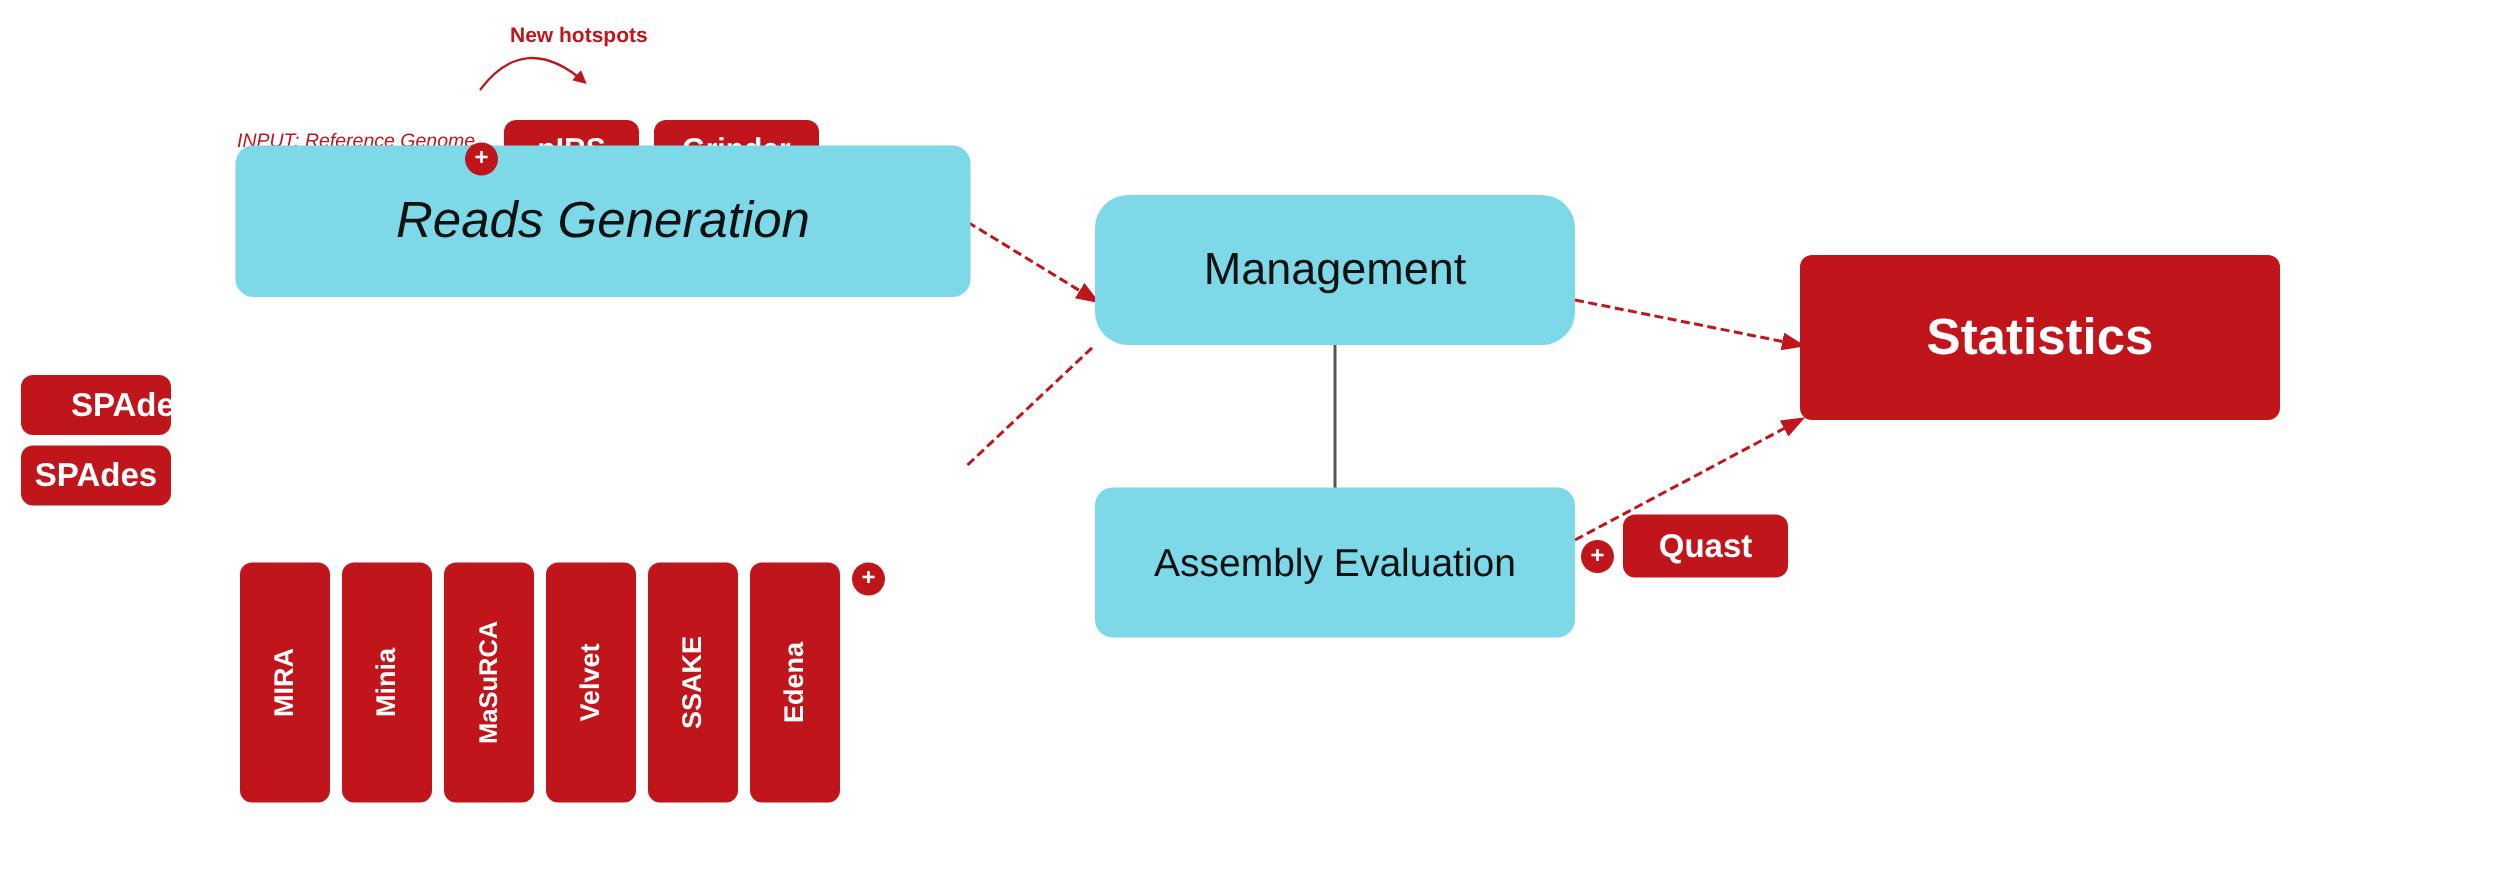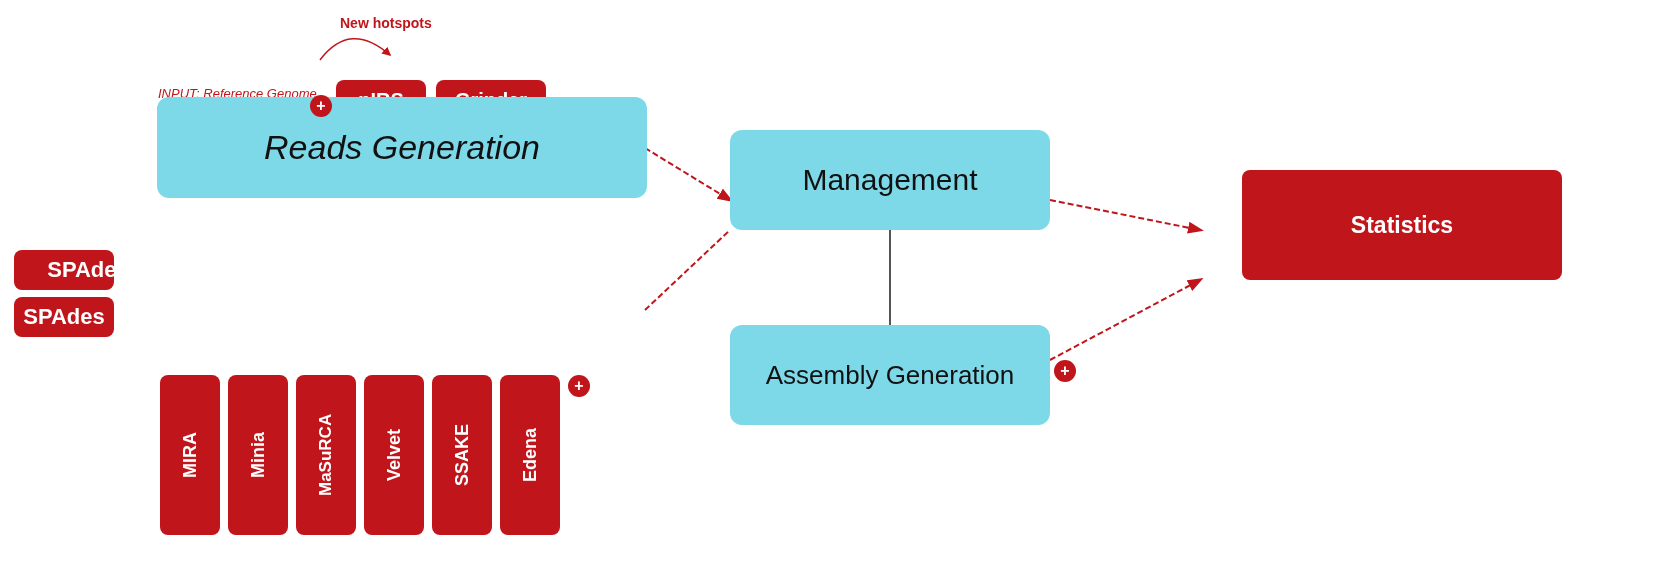--- a/index.html
+++ b/index.html
@@ -138,22 +138,23 @@
   <div class="box-red-tall" style="left:296px; top:375px; width:60px; height:160px; font-size:17px;">MaSuRCA</div>
 
   <div class="box-red-tall" style="left:364px; top:375px; width:60px; height:160px; font-size:18px;">Velvet</div>
 
   <div class="box-red-tall" style="left:432px; top:375px; width:60px; height:160px; font-size:18px;">SSAKE</div>
 
   <div class="box-red-tall" style="left:500px; top:375px; width:60px; height:160px; font-size:18px;">Edena</div>
 
   <div class="plus-circle" style="left:568px; top:375px;">+</div>
 
-  <div class="box-cyan" style="left:730px; top:130px; width:320px; height:100px; font-size:30px;">Management</div>
+  <div class="box-cyan" style="left:730px; top:130px; width:320px; height:100px; font-size:30px;border-radius:22px;">Management</div>
 
-  <div class="box-cyan" style="left:730px; top:325px; width:320px; height:100px; font-size:26px;">Assembly Generation</div>
+  <div class="box-cyan" style="left:730px; top:325px; width:320px; height:100px; font-size:26px;">Assembly Evaluation</div>
 
   <div class="plus-circle" style="left:1054px; top:360px;">+</div>
 
+  <div class="box-red" style="left:1082px; top:343px; width:110px; height:42px; font-size:22px;">Quast</div>
 
-  <div class="box-red" style="left:1200px; top:170px; width:320px; height:110px; font-size:23px;margin-left:42px;">Statistics</div>
+  <div class="box-red" style="left:1200px; top:170px; width:320px; height:110px; font-size:34px;">Statistics</div>
 
 </div>
 
 </body></html>

